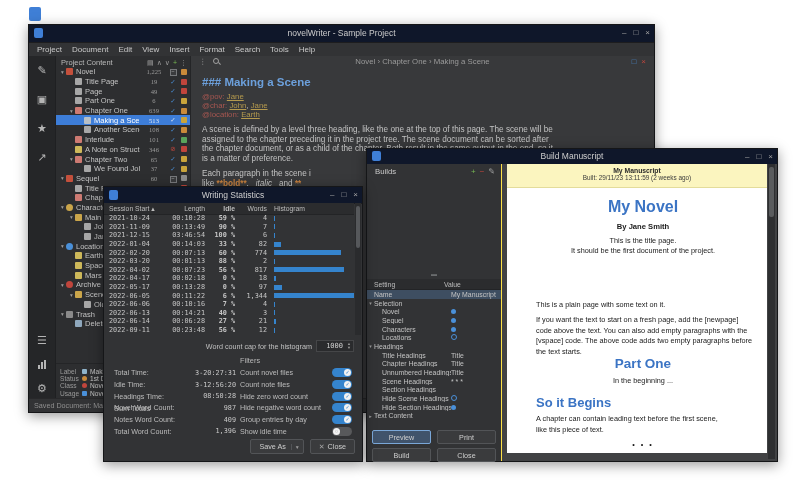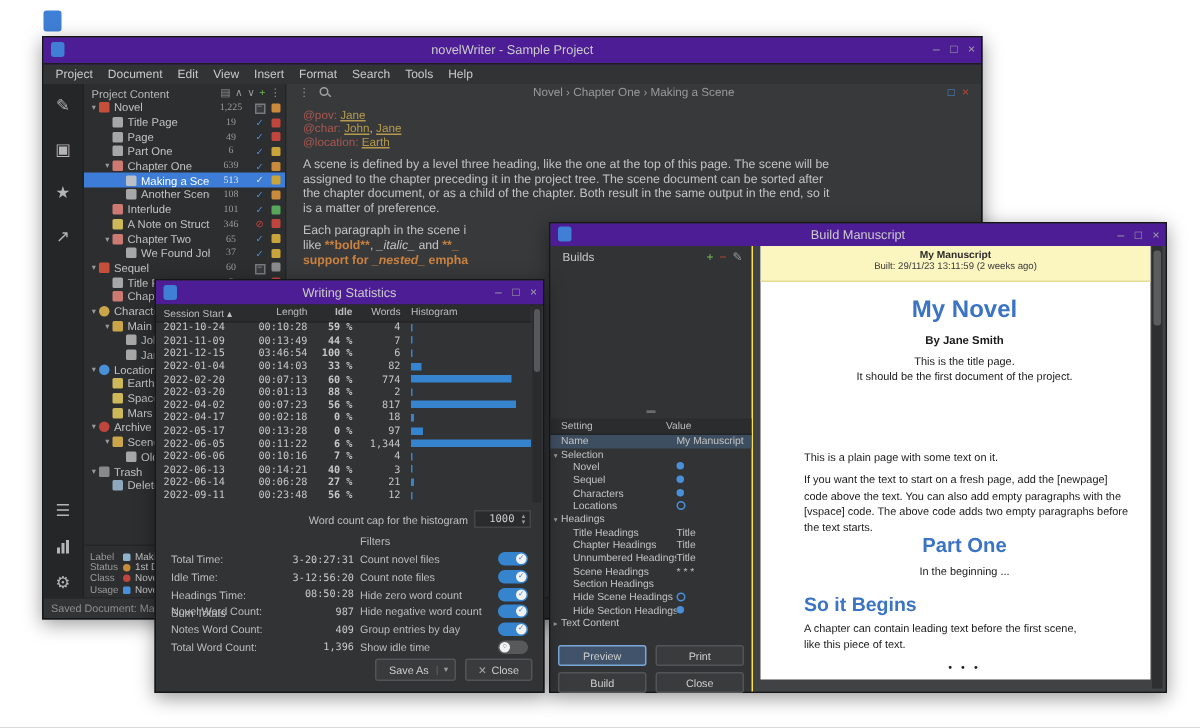--- a/index.html
+++ b/index.html
@@ -1,19 +1,19 @@
 <!DOCTYPE html>
 <html><head>
 <meta charset="utf-8">
 <style>
   html,body{margin:0;padding:0;background:#fff;}
   body{font-family:"Liberation Sans",sans-serif;-webkit-font-smoothing:antialiased;}
   #canvas{position:relative;width:800px;height:485px;background:#ffffff;overflow:hidden;}
   .win{position:absolute;background:#323335;border:1px solid #151618;box-shadow:0 3px 12px rgba(0,0,0,.4);box-sizing:border-box;}
-  .titlebar{position:relative;height:16px;background:#4c1d95;border-bottom:1px solid #1d1d1f;}
+  .titlebar{position:relative;height:16px;background:#0f172a;border-bottom:1px solid #1d1d1f;}
   .tb-icon{position:absolute;left:5px;top:3px;width:9px;height:10px;background:#3f7fd6;border-radius:2px;}
   .tb-title{position:absolute;left:0;right:0;top:0;height:16px;line-height:16px;text-align:center;font-size:8.5px;color:#cccccc;}
   .tb-controls{position:absolute;right:4px;top:0;height:16px;display:flex;align-items:center;gap:7px;}
   .tb-controls span{font-size:8px;color:#a5a5a5;line-height:16px;cursor:default;}
   
   #main-win{left:28px;top:24px;width:627px;height:389px;}
   #main-win .titlebar{height:17px;}
   #menu-bar{height:13px;background:#323335;border-bottom:1px solid #28282a;display:flex;align-items:center;padding-left:3px;}
   .menu-item{font-size:8px;color:#c9c9c9;padding:0 5px;line-height:13px;}
   #main-body{position:absolute;left:0;top:31px;right:0;bottom:13px;display:flex;}
@@ -431,20 +431,21 @@
             <span class="gi">⋮</span>
             <span class="search-glass"></span>
           </div>
           <div id="breadcrumb">Novel  ›  Chapter One  ›  Making a Scene</div>
           <div id="ed-right-icons">
             <span style="font-size:7.5px;color:#4a90d9;">□</span>
             <span style="font-size:8px;color:#c0453c;">×</span>
           </div>
         </div>
         <div id="ed-body">
+          <div id="ed-heading">### Making a Scene</div>
           <div id="ed-tags">
               <div><span class="tag-key">@pov: </span><span class="tag-val">Jane</span></div>
               <div><span class="tag-key">@char: </span><span class="tag-val">John</span><span class="tag-sep">, </span><span class="tag-val">Jane</span></div>
               <div><span class="tag-key">@location: </span><span class="tag-val">Earth</span></div>
             </div>
           <div id="ed-p1">
               <div>A scene is defined by a level three heading, like the one at the top of this page. The scene will be</div>
               <div>assigned to the chapter preceding it in the project tree. The scene document can be sorted after</div>
               <div>the chapter document, or as a child of the chapter. Both result in the same output in the end, so it</div>
               <div>is a matter of preference.</div>
@@ -615,21 +616,21 @@
         <div class="strow">
           <span class="st-c-date">2021-10-24</span>
           <span class="st-c-len">00:10:28</span>
           <span class="st-c-idle">59 %</span>
           <span class="st-c-words">4</span>
           <span class="bar" style="width: 0.344px; background: rgb(53, 132, 205);"></span>
         </div>
         <div class="strow">
           <span class="st-c-date">2021-11-09</span>
           <span class="st-c-len">00:13:49</span>
-          <span class="st-c-idle">44 %</span>
+          <span class="st-c-idle">90 %</span>
           <span class="st-c-words">7</span>
           <span class="bar" style="width: 0.602px; background: rgb(53, 132, 205);"></span>
         </div>
         <div class="strow">
           <span class="st-c-date">2021-12-15</span>
           <span class="st-c-len">03:46:54</span>
           <span class="st-c-idle">100 %</span>
           <span class="st-c-words">6</span>
           <span class="bar" style="width: 0.516px; background: rgb(53, 132, 205);"></span>
         </div>

